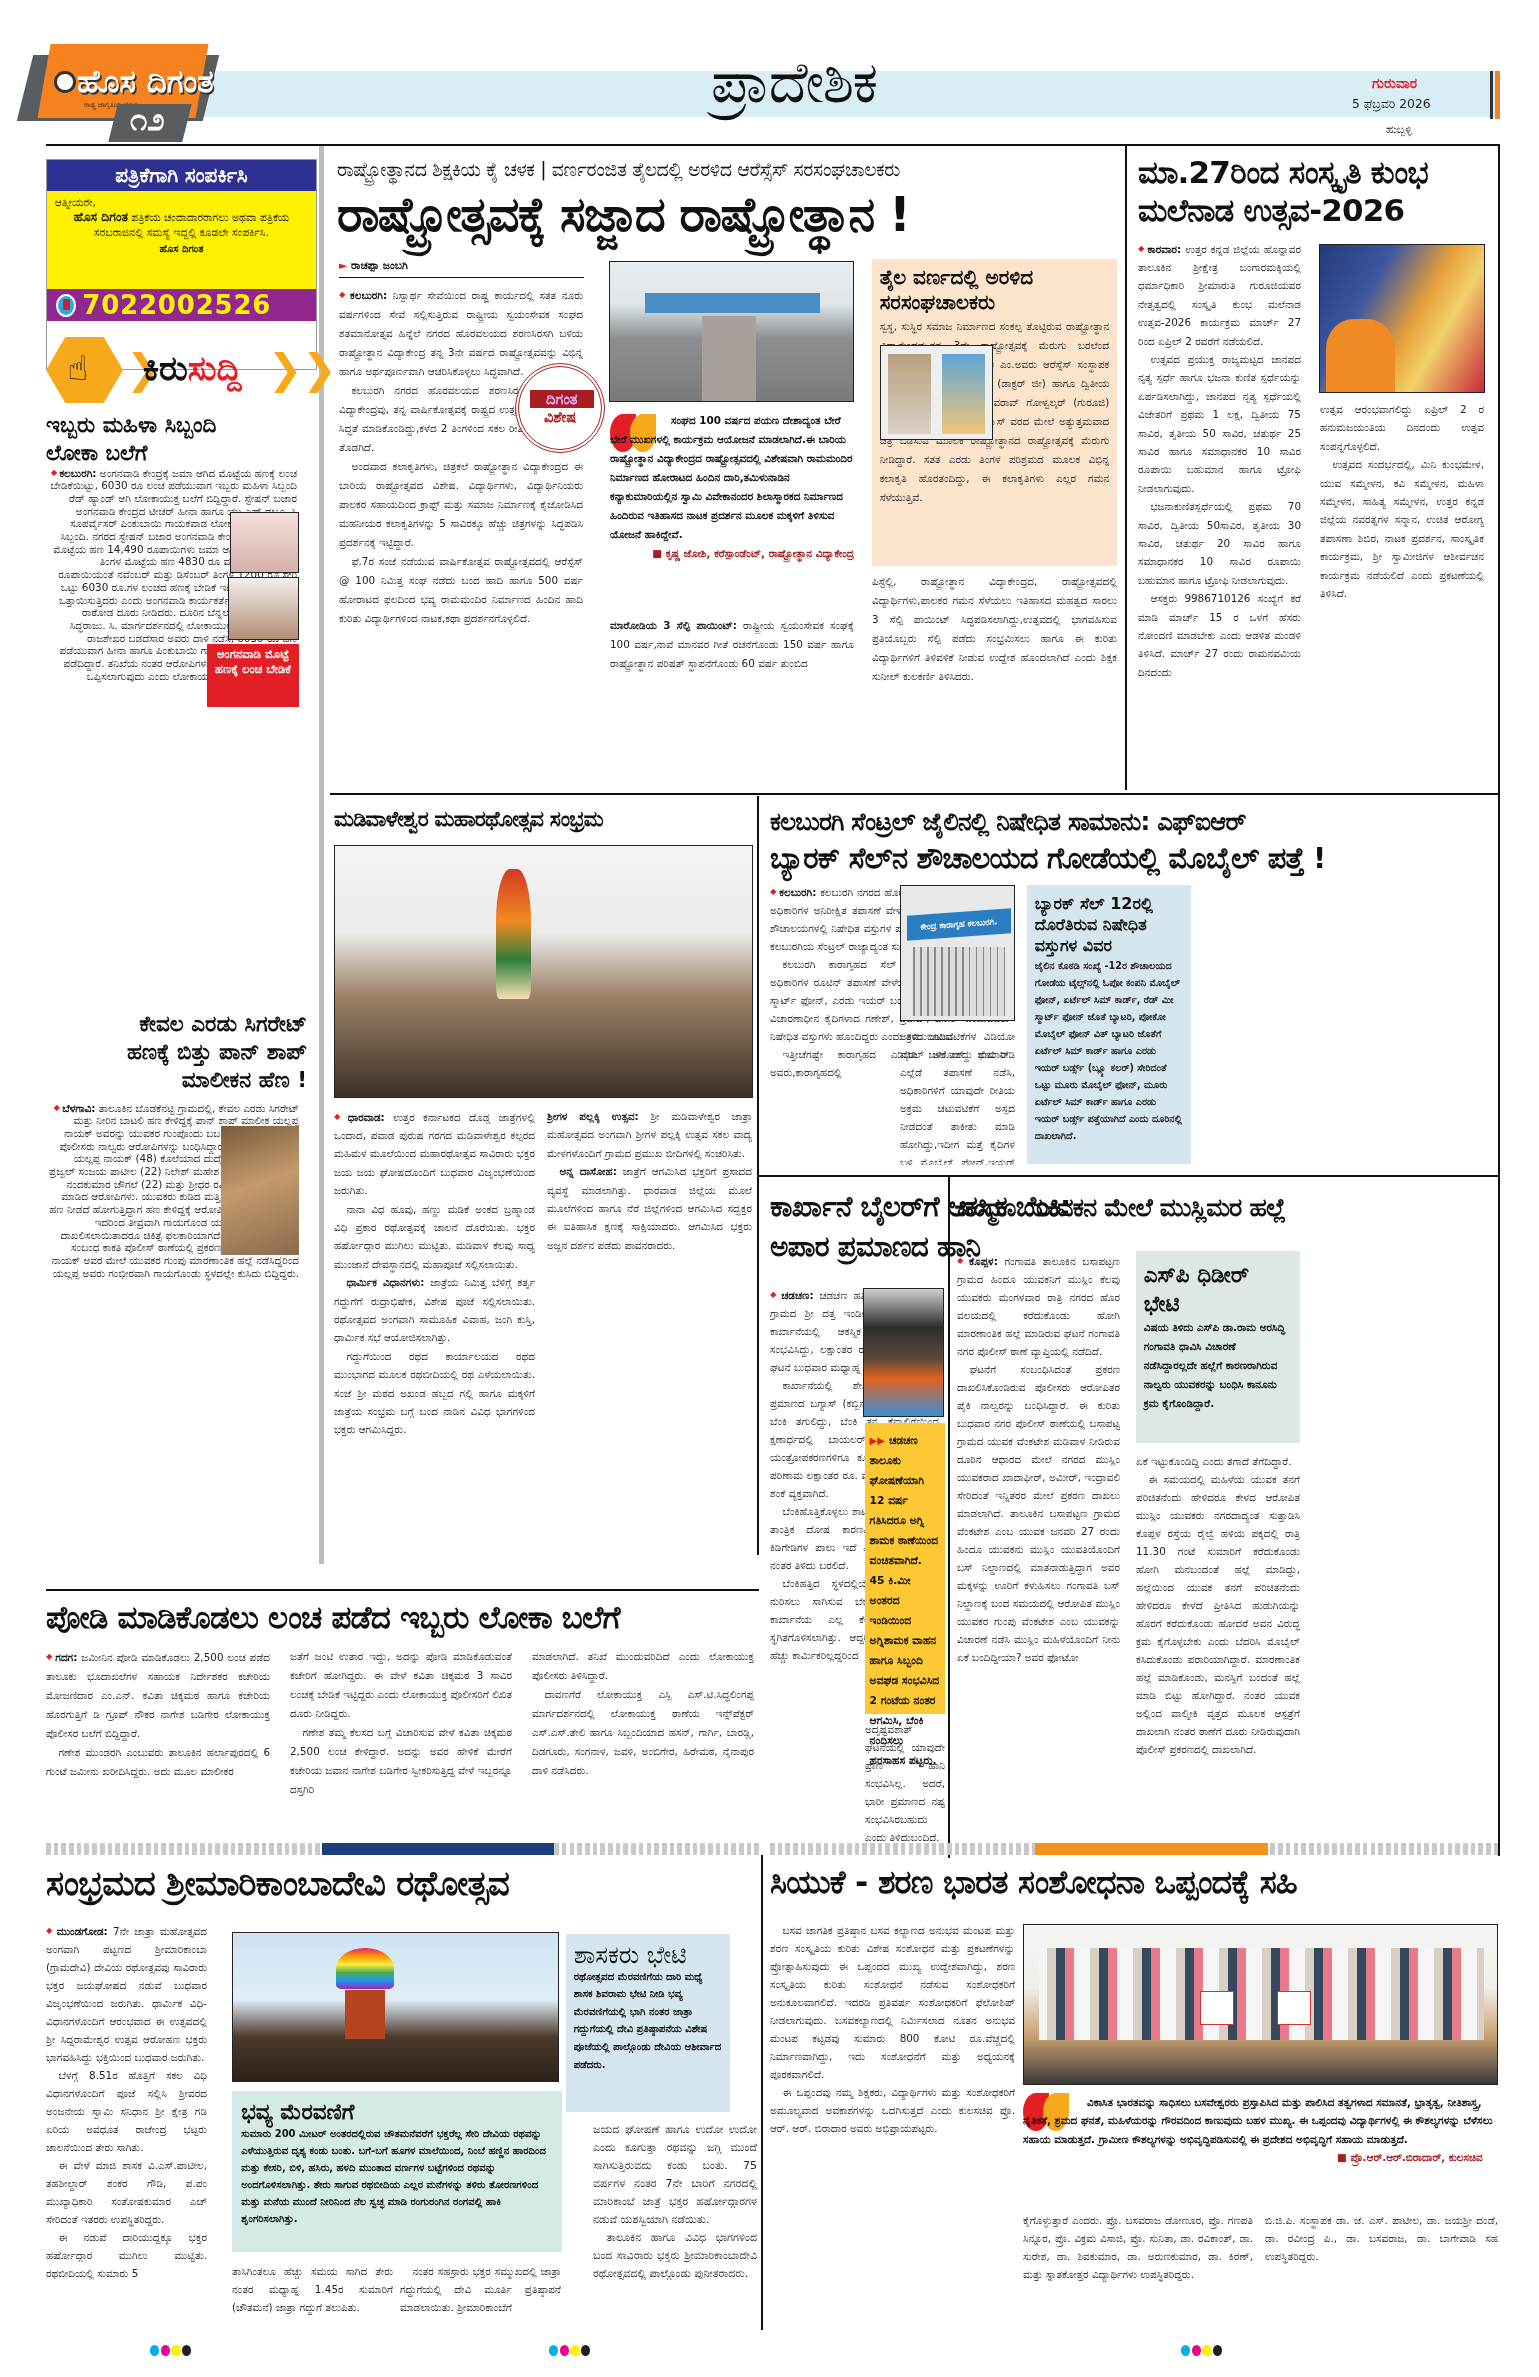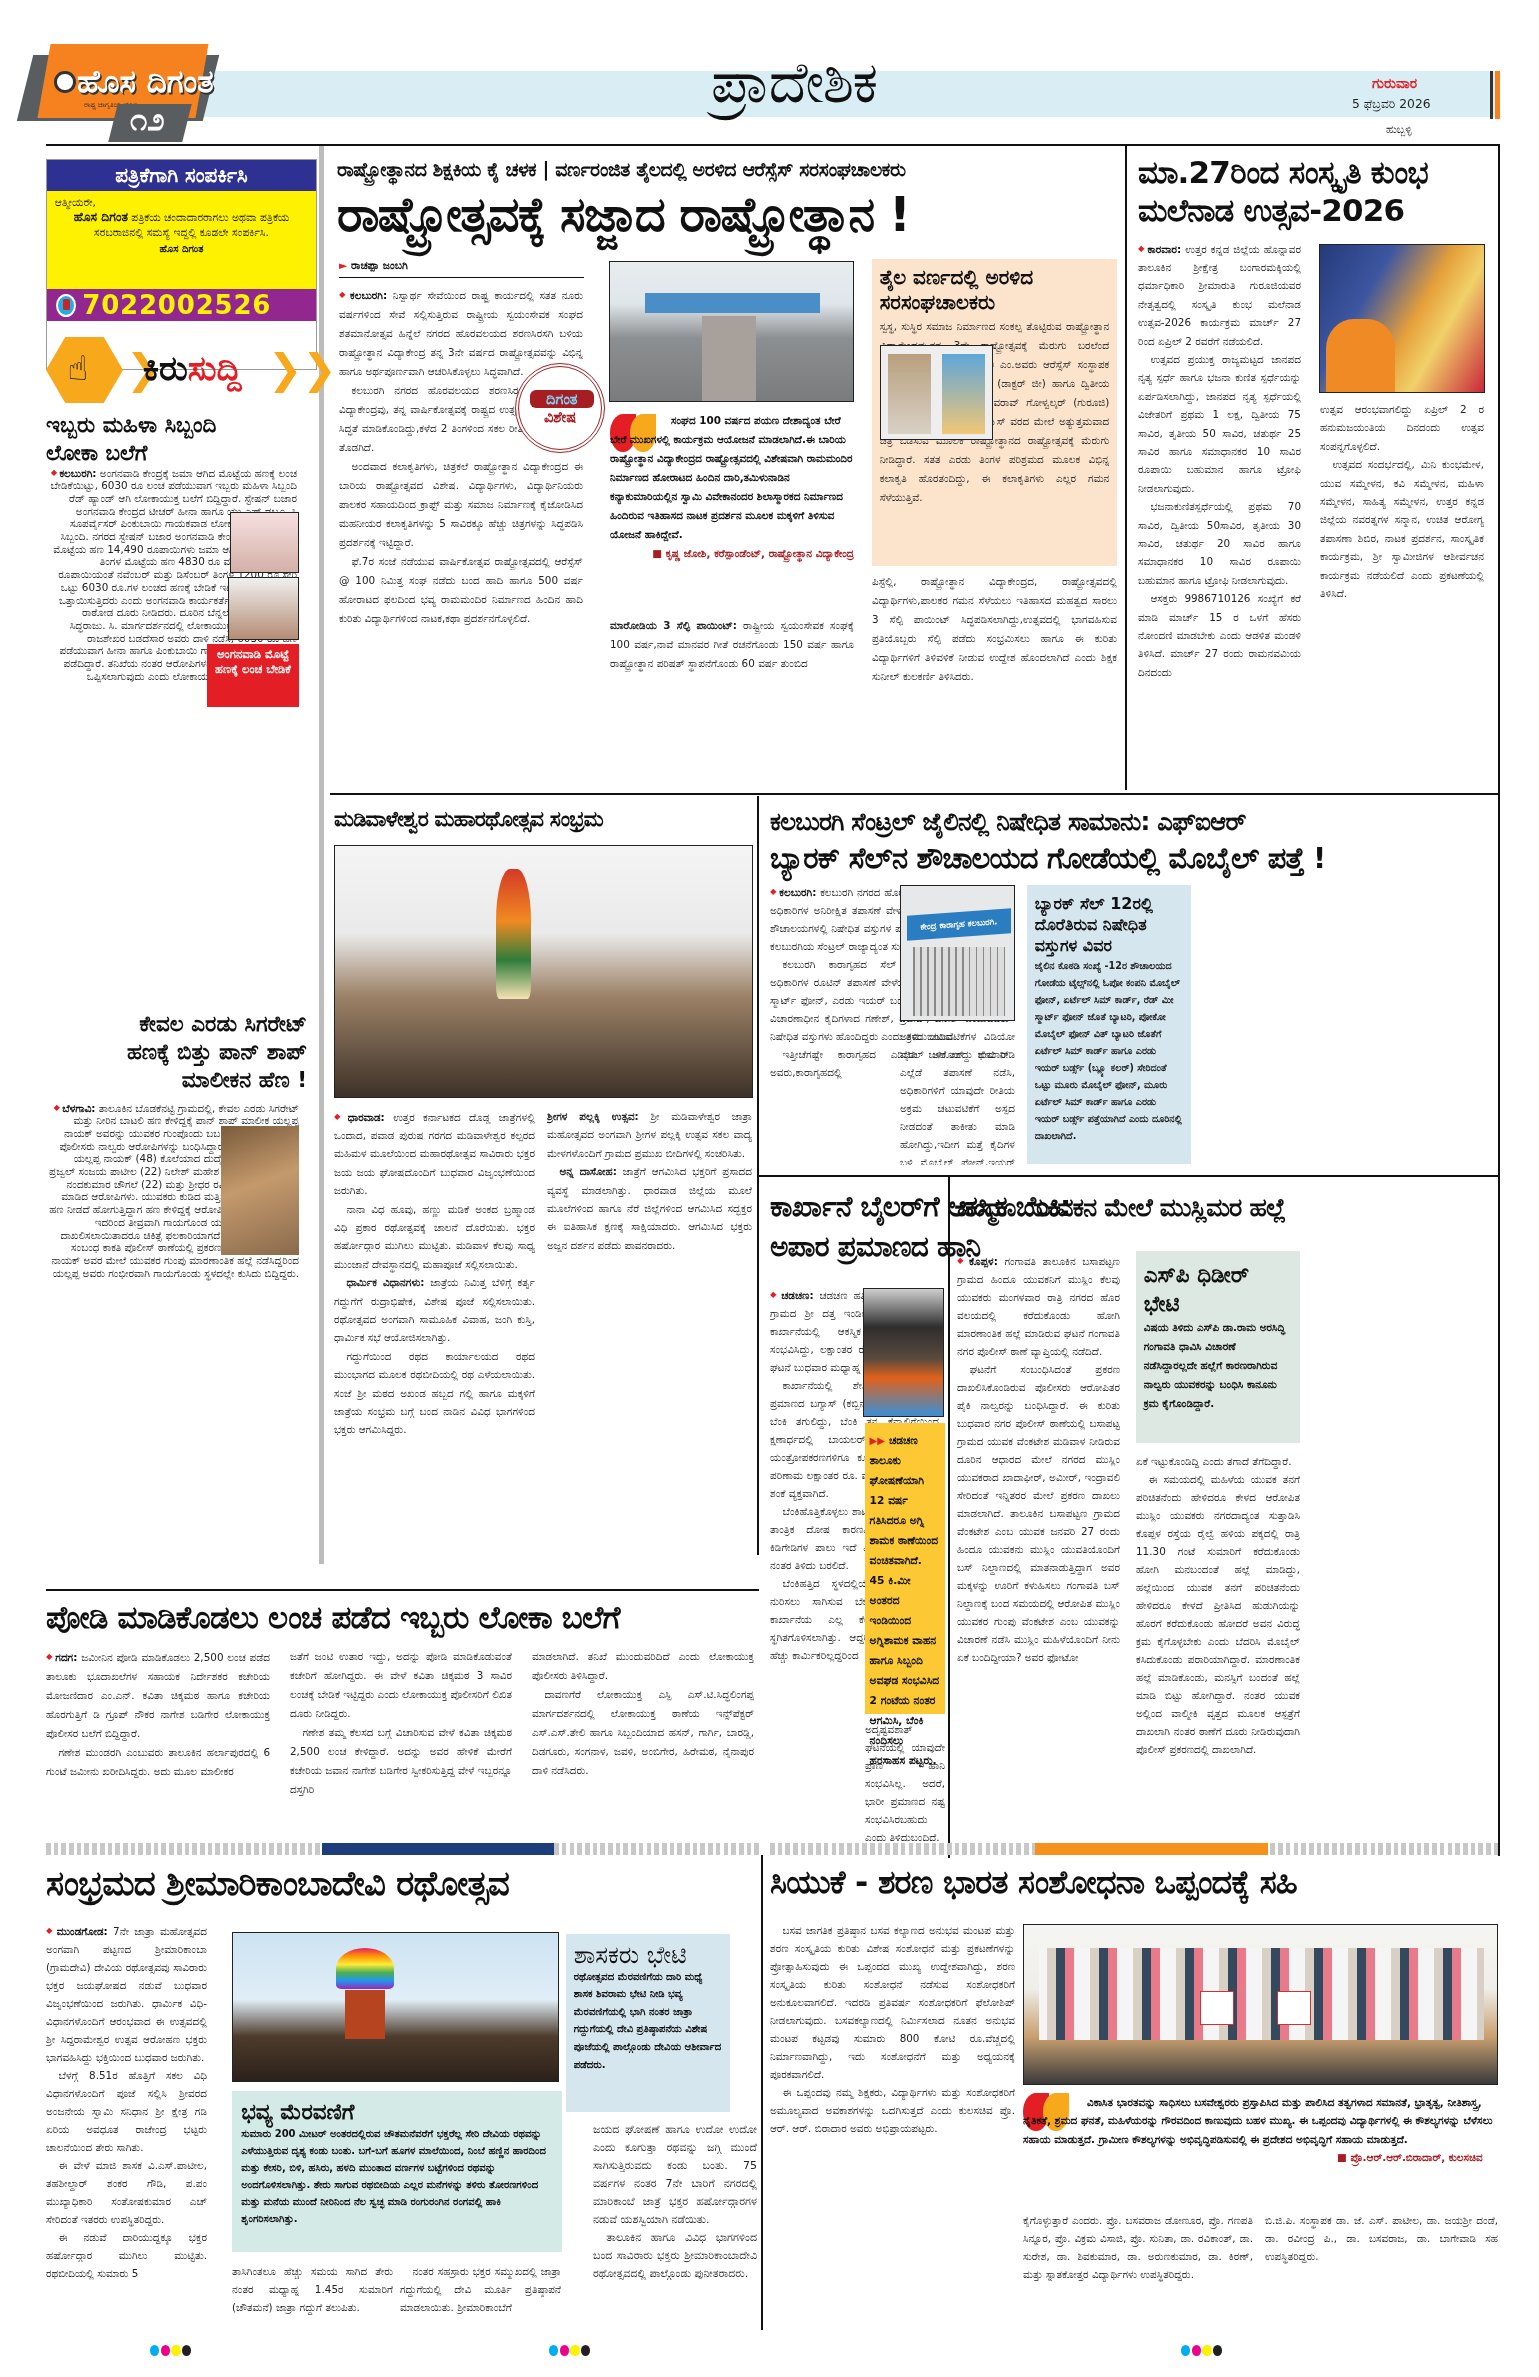--- a/index.html
+++ b/index.html
@@ -90,33 +90,33 @@
 <div class="abs" style="left:46px;top:1010px;width:261px;text-align:right;font-size:21.5px;font-weight:900;line-height:28px">
   <div>ಕೇವಲ ಎರಡು ಸಿಗರೇಟ್</div>
   <div>ಹಣಕ್ಕೆ ಬಿತ್ತು ಪಾನ್ ಶಾಪ್</div>
   <div>ಮಾಲೀಕನ ಹೆಣ !</div>
 </div>
 <div class="abs body-text" style="left:46px;top:1101px;width:253px;font-size:10.4px;line-height:12.7px;text-align:right;height:445px;overflow:hidden">
   <div class="photo" style="left:175px;top:24.5px;width:78px;height:129px;background:linear-gradient(160deg,#7a5b3c,#c49a6c 45%,#8a6a4d);border-width:0"></div>
   <p class="lead"><span class="dateline">ಬೆಳಗಾವಿ:</span> <span>ತಾಲೂಕಿನ ಬೊಡಕೆನಟ್ಟಿ ಗ್ರಾಮದಲ್ಲಿ, ಕೇವಲ ಎರಡು ಸಿಗರೇಟ್ ಮತ್ತು ನೀರಿನ ಬಾಟಲಿ ಹಣ ಕೇಳಿದ್ದಕ್ಕೆ ಪಾನ್ ಶಾಪ್ ಮಾಲೀಕ ಯಲ್ಲಪ್ಪ ನಾಯಕ್ ಅವರನ್ನು ಯುವಕರ ಗುಂಪೊಂದು ಬರ್ಬರವಾಗಿ ಹತ್ಯೆ ಮಾಡಿದೆ. ಪೊಲೀಸರು ನಾಲ್ವರು ಆರೋಪಿಗಳನ್ನು ಬಂಧಿಸಿದ್ದಾರೆ. ಬೊಡಕೆನಟ್ಟಿ ಗ್ರಾಮದ ಯಲ್ಲಪ್ಪ ನಾಯಕ್ (48) ಕೊಲೆಯಾದ ದುರ್ದೈವಿ. ಕಡೋಲಿ ಗ್ರಾಮದ ಪ್ರಜ್ವಲ್ ಸಂಜಯ ಪಾಟೀಲ (22) ನಿಲೇಶ್ ಮಹೇಶ ಚೌಗಲೆ (22) ವಿವೇಕ್ ನಂದಕುಮಾರ ಚೌಗಲೆ (22) ಮತ್ತು ಶ್ರೀಧರ ರವಿ ಪಾಟೀಲ (21) ಹಲ್ಲೆ ಮಾಡಿದ ಆರೋಪಿಗಳು. ಯುವಕರು ಕುಡಿದ ಮತ್ತಿನಲ್ಲಿ ಸಿಗರೇಟ್ ಖರೀದಿಸಿ ಹಣ ನೀಡದೆ ಹೋಗುತ್ತಿದ್ದಾಗ ಹಣ ಕೇಳಿದ್ದಕ್ಕೆ ಆರೋಪಿಗಳು ಹಲ್ಲೆ ನಡೆಸಿದ್ದಾರೆ. ಇದರಿಂದ ತೀವ್ರವಾಗಿ ಗಾಯಗೊಂಡ ಯಲ್ಲಪ್ಪ ಅವರನ್ನು ಆಸ್ಪತ್ರೆಗೆ ದಾಖಲಿಸಲಾಯಿತಾದರೂ ಚಿಕಿತ್ಸೆ ಫಲಕಾರಿಯಾಗದೆ ಮೃತಪಟ್ಟಿದ್ದಾರೆ. ಘಟನೆ ಸಂಬಂಧ ಕಾಕತಿ ಪೊಲೀಸ್ ಠಾಣೆಯಲ್ಲಿ ಪ್ರಕರಣ ದಾಖಲಾಗಿದೆ. ಯಲ್ಲಪ್ಪ ನಾಯಕ್ ಅವರ ಮೇಲೆ ಯುವಕರ ಗುಂಪು ಮಾರಣಾಂತಿಕ ಹಲ್ಲೆ ನಡೆಸಿದ್ದರಿಂದ ಯಲ್ಲಪ್ಪ ಅವರು ಗಂಭೀರವಾಗಿ ಗಾಯಗೊಂಡು ಸ್ಥಳದಲ್ಲೇ ಕುಸಿದು ಬಿದ್ದಿದ್ದರು.</span></p>
 </div>
 
-<div class="abs" style="left:337px;top:158px;width:790px;font-size:19px;font-weight:bold;white-space:nowrap;letter-spacing:-0.4px">ರಾಷ್ಟ್ರೋತ್ಥಾನದ ಶಿಕ್ಷಕಿಯ ಕೈ ಚಳಕ | ವರ್ಣರಂಜಿತ ತೈಲದಲ್ಲಿ ಅರಳಿದ ಆರೆಸ್ಸೆಸ್ ಸರಸಂಘಚಾಲಕರು</div>
+<div class="abs" style="left:337px;top:158px;width:790px;font-size:19px;font-weight:normal;white-space:nowrap;letter-spacing:-0.4px">ರಾಷ್ಟ್ರೋತ್ಥಾನದ ಶಿಕ್ಷಕಿಯ ಕೈ ಚಳಕ | ವರ್ಣರಂಜಿತ ತೈಲದಲ್ಲಿ ಅರಳಿದ ಆರೆಸ್ಸೆಸ್ ಸರಸಂಘಚಾಲಕರು</div>
 <div class="abs head-xl" style="left:337px;top:186px;width:790px;font-size:48px;white-space:nowrap;letter-spacing:-1.5px">ರಾಷ್ಟ್ರೋತ್ಸವಕ್ಕೆ ಸಜ್ಜಾದ ರಾಷ್ಟ್ರೋತ್ಥಾನ !</div>
 <div class="abs" style="left:339px;top:259px;width:245px;border-bottom:0.8px solid #111;padding-bottom:4.6px;font-size:10.7px;font-weight:bold">
   <span style="color:#e31e24">►</span> <span>ರಾಚಪ್ಪಾ ಜಂಬಗಿ</span>
 </div>
 <div class="abs body-text" style="left:339px;top:285px;width:244px;font-size:10.4px;line-height:19px;height:506px;overflow:hidden">
   <p class="lead"><span class="dateline">ಕಲಬುರಗಿ:</span> <span>ನಿಸ್ವಾರ್ಥ ಸೇವೆಯಿಂದ ರಾಷ್ಟ್ರ ಕಾರ್ಯದಲ್ಲಿ ಸತತ ನೂರು ವರ್ಷಗಳಿಂದ ಸೇವೆ ಸಲ್ಲಿಸುತ್ತಿರುವ ರಾಷ್ಟ್ರೀಯ ಸ್ವಯಂಸೇವಕ ಸಂಘದ ಶತಮಾನೋತ್ಸವ ಹಿನ್ನೆಲೆ ನಗರದ ಹೊರವಲಯದ ಶರಣಸಿರಸಗಿ ಬಳಿಯ ರಾಷ್ಟ್ರೋತ್ಥಾನ ವಿದ್ಯಾಕೇಂದ್ರ ತನ್ನ 3ನೇ ವರ್ಷದ ರಾಷ್ಟ್ರೋತ್ಸವವನ್ನು ವಿಭಿನ್ನ ಹಾಗೂ ಅರ್ಥಪೂರ್ಣವಾಗಿ ಆಚರಿಸಿಕೊಳ್ಳಲು ಸಿದ್ಧವಾಗಿದೆ.</span></p>
   <p>ಕಲಬುರಗಿ ನಗರದ ಹೊರವಲಯದ ಶರಣಸಿರಸಗಿ ರಾಷ್ಟ್ರೋತ್ಥಾನ ವಿದ್ಯಾಕೇಂದ್ರವು, ತನ್ನ ವಾರ್ಷಿಕೋತ್ಸವಕ್ಕೆ ರಾಷ್ಟ್ರದ ಉತ್ಸವವೆಂದು ಆಚರಿಸಲು ಸಿದ್ಧತೆ ಮಾಡಿಕೊಂಡಿದ್ದು,ಕಳೆದ 2 ತಿಂಗಳಿಂದ ಸಕಲ ರೀತಿಯ ತಯಾರಿಯಲ್ಲಿ ತೊಡಗಿದೆ.</p>
   <p>ಅಂದವಾದ ಕಲಾಕೃತಿಗಳು, ಚಿತ್ರಕಲೆ ರಾಷ್ಟ್ರೋತ್ಥಾನ ವಿದ್ಯಾಕೇಂದ್ರದ ಈ ಬಾರಿಯ ರಾಷ್ಟ್ರೋತ್ಸವದ ವಿಶೇಷ. ವಿದ್ಯಾರ್ಥಿಗಳು, ವಿದ್ಯಾರ್ಥಿನಿಯರು ಪಾಲಕರ ಸಹಾಯದಿಂದ ಕ್ರಾಫ್ಟ್ ಮತ್ತು ಸಮಾಜ ನಿರ್ಮಾಣಕ್ಕೆ ಕೈಜೋಡಿಸಿದ ಮಹನೀಯರ ಕಲಾಕೃತಿಗಳನ್ನು 5 ಸಾವಿರಕ್ಕೂ ಹೆಚ್ಚು ಚಿತ್ರಗಳನ್ನು ಸಿದ್ಧಪಡಿಸಿ ಪ್ರದರ್ಶನಕ್ಕೆ ಇಟ್ಟಿದ್ದಾರೆ.</p>
   <p>ಫೆ.7ರ ಸಂಜೆ ನಡೆಯುವ ವಾರ್ಷಿಕೋತ್ಸವ ರಾಷ್ಟ್ರೋತ್ಸವದಲ್ಲಿ ಆರೆಸ್ಸೆಸ್ @ 100 ನಿಮಿತ್ತ ಸಂಘ ನಡೆದು ಬಂದ ಹಾದಿ ಹಾಗೂ 500 ವರ್ಷ ಹೋರಾಟದ ಫಲದಿಂದ ಭವ್ಯ ರಾಮಮಂದಿರ ನಿರ್ಮಾಣದ ಹಿಂದಿನ ಹಾದಿ ಕುರಿತು ವಿದ್ಯಾರ್ಥಿಗಳಿಂದ ನಾಟಕ,ಕಥಾ ಪ್ರದರ್ಶನಗೊಳ್ಳಲಿದೆ.</p>
 </div>
 <div class="abs" style="left:515px;top:363px;width:90px;height:90px;border-radius:50%;border:4.6px double #a61e22;background:#fff;text-align:center;color:#a61e22;font-weight:900">
-  <div style="margin-top:23px;font-size:14.6px;background:#a61e22;color:#7dd3fc;border-radius:6px;margin-left:10.7px;margin-right:7px">ದಿಗಂತ</div>
+  <div style="margin-top:23px;font-size:14.6px;background:#a61e22;color:#f0abfc;border-radius:0;margin-left:10.7px;margin-right:7px">ದಿಗಂತ</div>
   <div style="font-size:14.6px;color:#a61e22">ವಿಶೇಷ</div>
 </div>
 <div class="photo" style="left:609px;top:261px;width:245px;height:141px;background:linear-gradient(#e8ecef 0,#dfe6ea 30%,#8c8f91 55%,#7a7b7c 100%)">
   <div style="position:absolute;left:35px;top:31px;width:175px;height:20px;background:#4a8ec7"></div>
   <div style="position:absolute;left:92px;top:54px;width:54px;height:87px;background:#a8a09a"></div>
 </div>
 <div class="quote-mark" style="left:610px;top:414px">
   <span style="left:0;top:0;width:26px;height:38px;background:#e31e24"></span>
   <span style="left:20px;top:0;width:26px;height:38px;background:#f7a81b"></span>
 </div>

